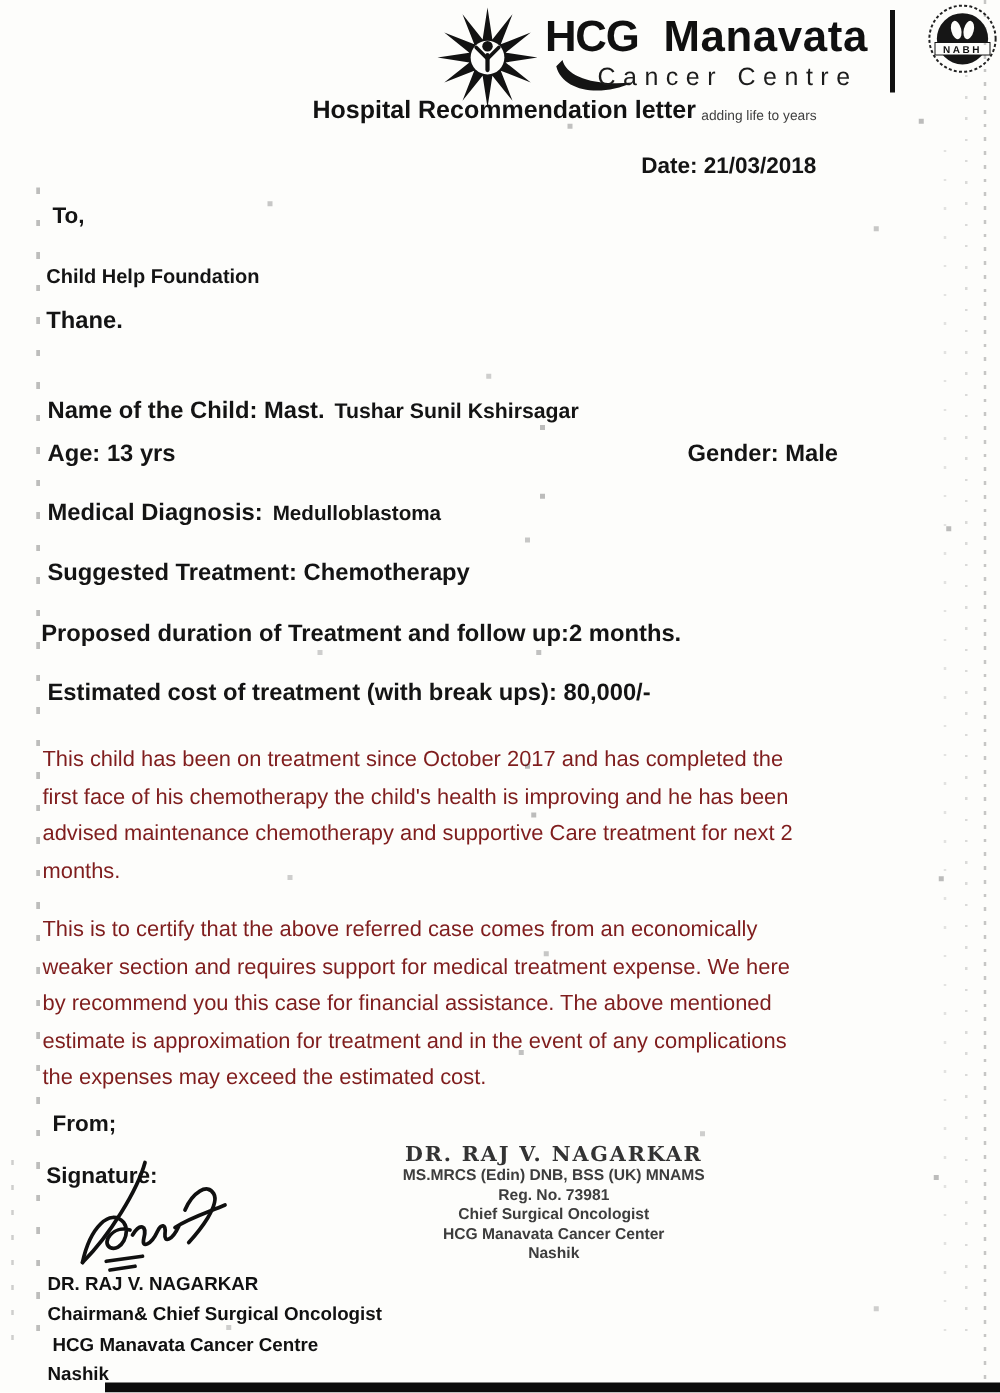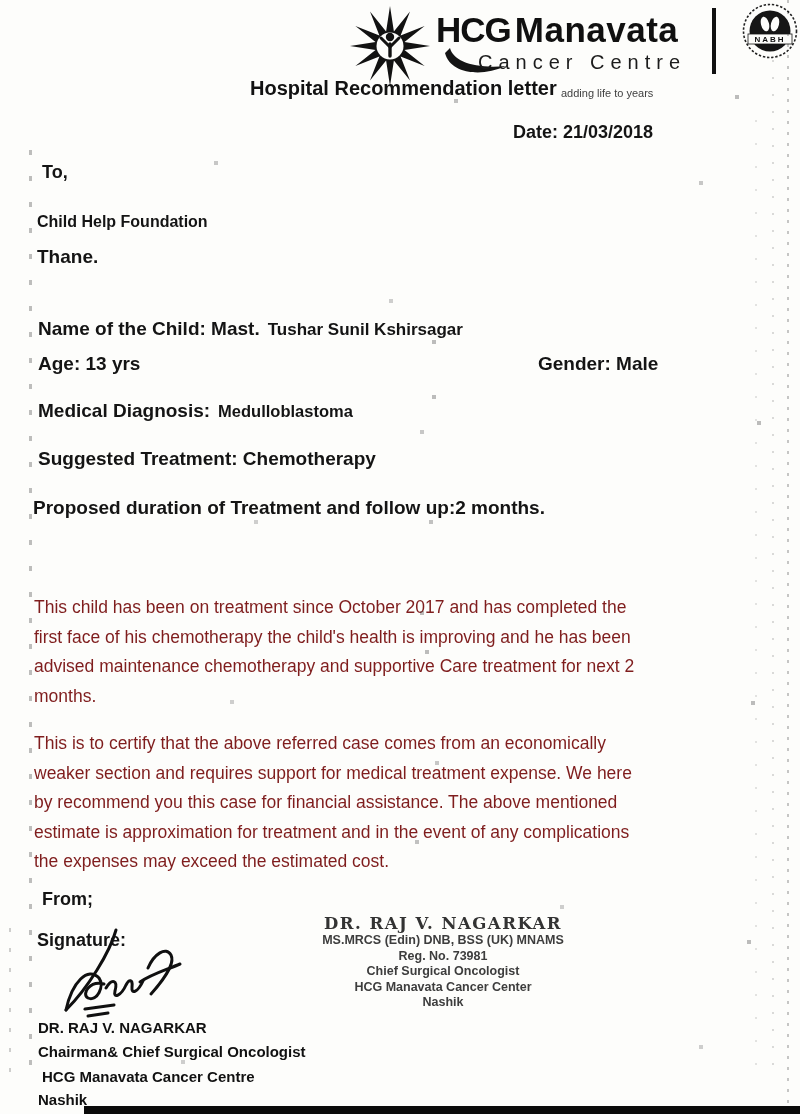--- a/index.html
+++ b/index.html
@@ -10,42 +10,42 @@
     font-family:"Liberation Sans",sans-serif;
     color:#141414;
     overflow:hidden;
   }
   .abs{position:absolute;}
 
   
   .sun{left:348px;top:4px;width:84px;height:84px;}
   .brand{left:436px;top:10px;white-space:nowrap;color:#101010;}
   .brand .hcg{font-size:35px;font-weight:bold;letter-spacing:-1px;margin-top:39px;}
-  .brand .manavata{font-size:35px;font-weight:bold;margin-left:4px;letter-spacing:0.5px;}
+  .brand .manavata{font-size:35px;font-weight:bold;margin-left:20px;letter-spacing:0.5px;}
   .swoosh{left:444px;top:47px;width:64px;height:30px;}
   .cancer-centre{left:478px;top:51px;font-size:20px;letter-spacing:6px;color:#1c1c1c;white-space:nowrap;}
   .divider-bar{left:712px;top:8px;width:4px;height:66px;background:#111;}
   .nabh{left:742px;top:3px;width:56px;height:56px;}
   .doc-title{left:250px;top:77px;font-size:20px;font-weight:bold;color:#121212;white-space:nowrap;z-index:1;}
   .tagline{left:561px;top:87px;font-size:11px;color:#3f3f3f;white-space:nowrap;z-index:2;}
   .date-line{left:513px;top:122px;font-size:18px;font-weight:bold;}
 
   
   .to-line{left:42px;top:162px;font-size:18px;font-weight:bold;}
   .recipient-org{left:37px;top:213px;font-size:16px;font-weight:bold;}
   .recipient-city{left:37px;top:246px;font-size:19px;font-weight:bold;}
 
   
   .field{white-space:nowrap;font-weight:bold;}
   .field .lbl{font-size:19px;}
   .field .val{font-size:17px;margin-left:8px;}
   .field .val-sm{font-size:16.5px;margin-left:8px;}
   .f-name{left:38px;top:318px;}
   .f-age{left:38px;top:353px;font-size:19px;}
-  .f-gender{left:538px;top:353px;font-size:19px;}
+  .f-gender{left:550px;top:353px;font-size:19px;}
   .f-diagnosis{left:38px;top:400px;}
   .f-treatment{left:38px;top:448px;font-size:19px;}
   .f-duration{left:33px;top:497px;font-size:19px;}
   .f-cost{left:38px;top:544px;font-size:19px;}
   .plain{font-weight:bold;white-space:nowrap;}
 
   
   .para{color:#7f1d1d;}
   .para-1{left:34px;top:593px;}
   .para-2{left:34px;top:729px;}
@@ -150,20 +150,21 @@
   <div class="abs field f-name">
     <span class="lbl">Name of the Child: Mast.</span><span class="val">Tushar Sunil Kshirsagar</span>
   </div>
   <div class="abs plain f-age">Age: 13 yrs</div>
   <div class="abs plain f-gender">Gender: Male</div>
   <div class="abs field f-diagnosis">
     <span class="lbl">Medical Diagnosis:</span><span class="val-sm">Medulloblastoma</span>
   </div>
   <div class="abs plain f-treatment">Suggested Treatment: Chemotherapy</div>
   <div class="abs plain f-duration">Proposed duration of Treatment and follow up:2 months.</div>
+  <div class="abs plain f-cost">Estimated cost of treatment (with break ups): 80,000/-</div>
 
   <div class="abs para para-1">
     <div class="para-line">This child has been on treatment since October 2017 and has completed the</div>
     <div class="para-line">first face of his chemotherapy the child's health is improving and he has been</div>
     <div class="para-line">advised maintenance chemotherapy and supportive Care treatment for next 2</div>
     <div class="para-line">months.</div>
   </div>
   <div class="abs para para-2">
     <div class="para-line">This is to certify that the above referred case comes from an economically</div>
     <div class="para-line">weaker section and requires support for medical treatment expense. We here</div>

